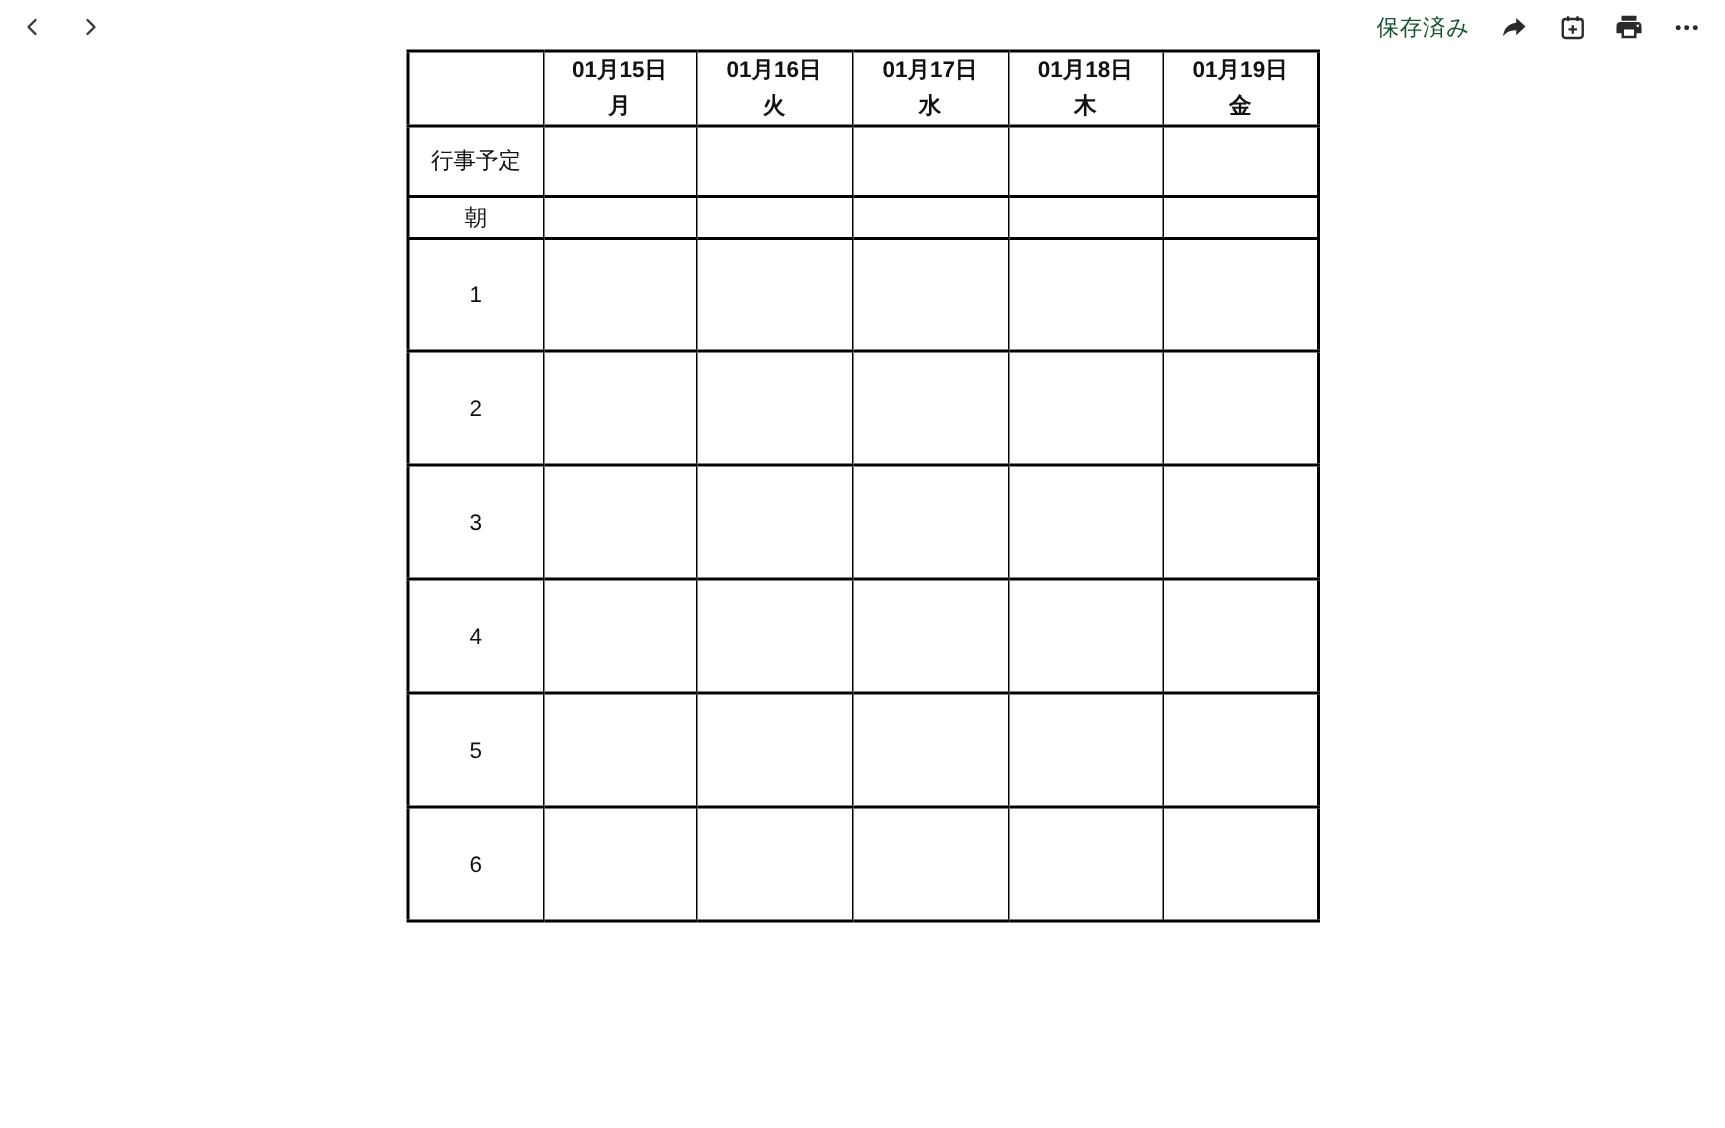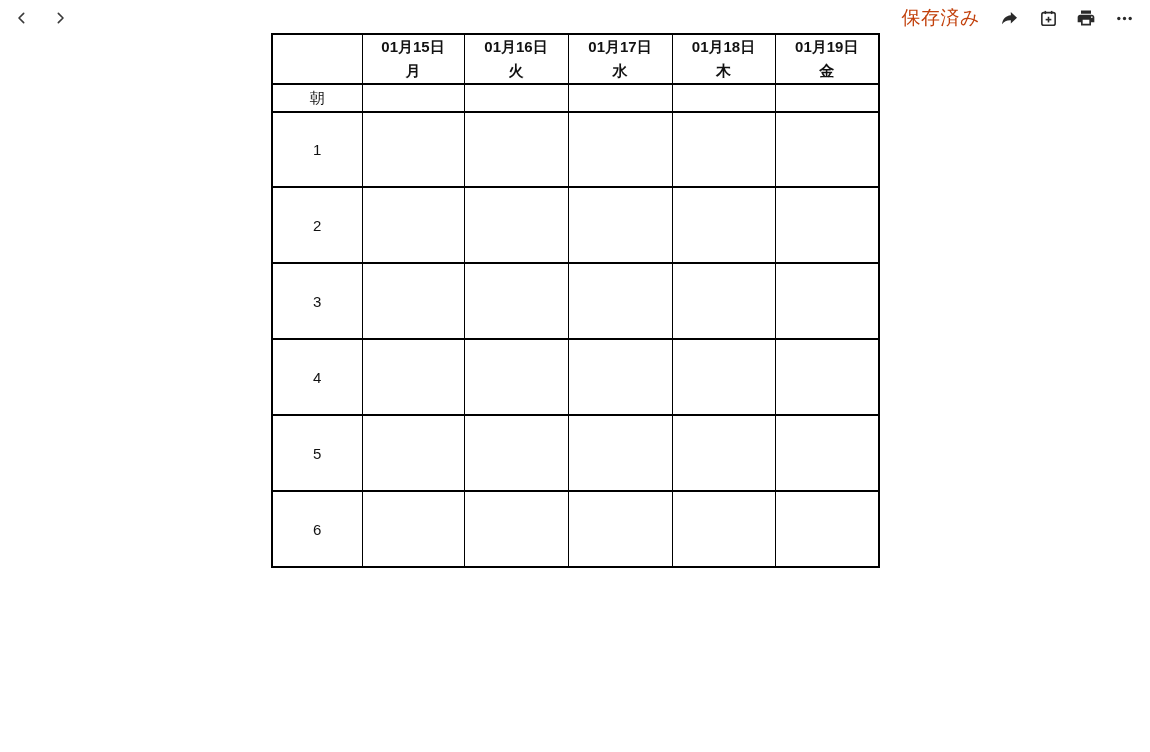--- a/index.html
+++ b/index.html
@@ -19,22 +19,22 @@
   .nav-group { display: flex; align-items: center; gap: 14px; }
   .action-group { display: flex; align-items: center; gap: 14px; }
   .icon-btn {
     background: none; border: none; cursor: pointer;
     width: 24px; height: 24px;
     display: flex; align-items: center; justify-content: center;
     padding: 0;
   }
   .icon-btn svg { display: block; }
   .saved-label {
-    font-size: 19px;
-    color: #c2410c;
+    font-size: 15px;
+    color: #14532d;
     margin-right: 4px;
     letter-spacing: 0.5px;
   }
   
   .schedule-wrap {
     position: absolute; left: 271px; top: 33px;
   }
   table.schedule {
     border-collapse: collapse;
     table-layout: fixed;
@@ -157,20 +157,28 @@
             <div>01月18日</div>
             <div>木</div>
           </th>
           <th class="day-header">
             <div>01月19日</div>
             <div>金</div>
           </th>
         </tr>
     </thead>
     <tbody>
+        <tr style="height: 47px;">
+          <td class="row-label">行事予定</td>
+          <td class="schedule-cell"></td>
+          <td class="schedule-cell"></td>
+          <td class="schedule-cell"></td>
+          <td class="schedule-cell"></td>
+          <td class="schedule-cell"></td>
+        </tr>
         <tr style="height: 28px;">
           <td class="row-label">朝</td>
           <td class="schedule-cell"></td>
           <td class="schedule-cell"></td>
           <td class="schedule-cell"></td>
           <td class="schedule-cell"></td>
           <td class="schedule-cell"></td>
         </tr>
         <tr style="height: 75px;">
           <td class="row-label">1</td>

